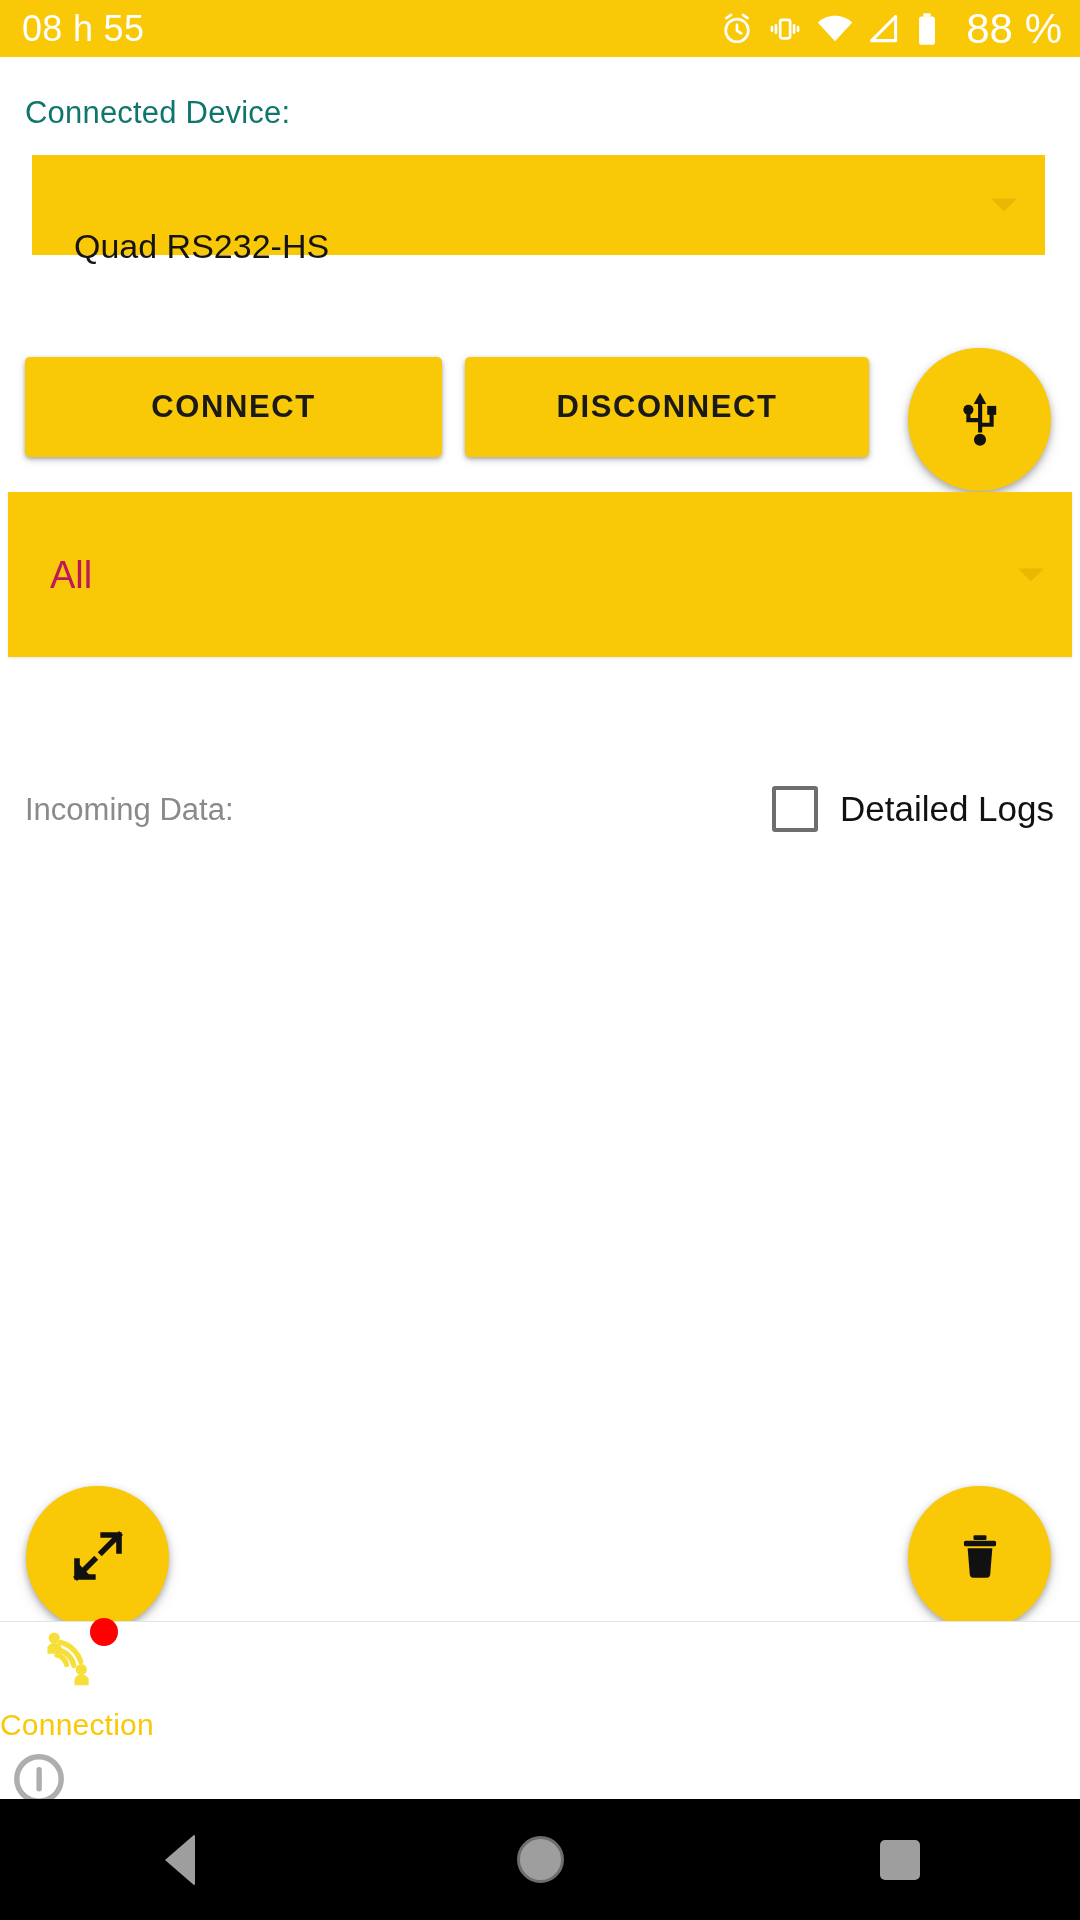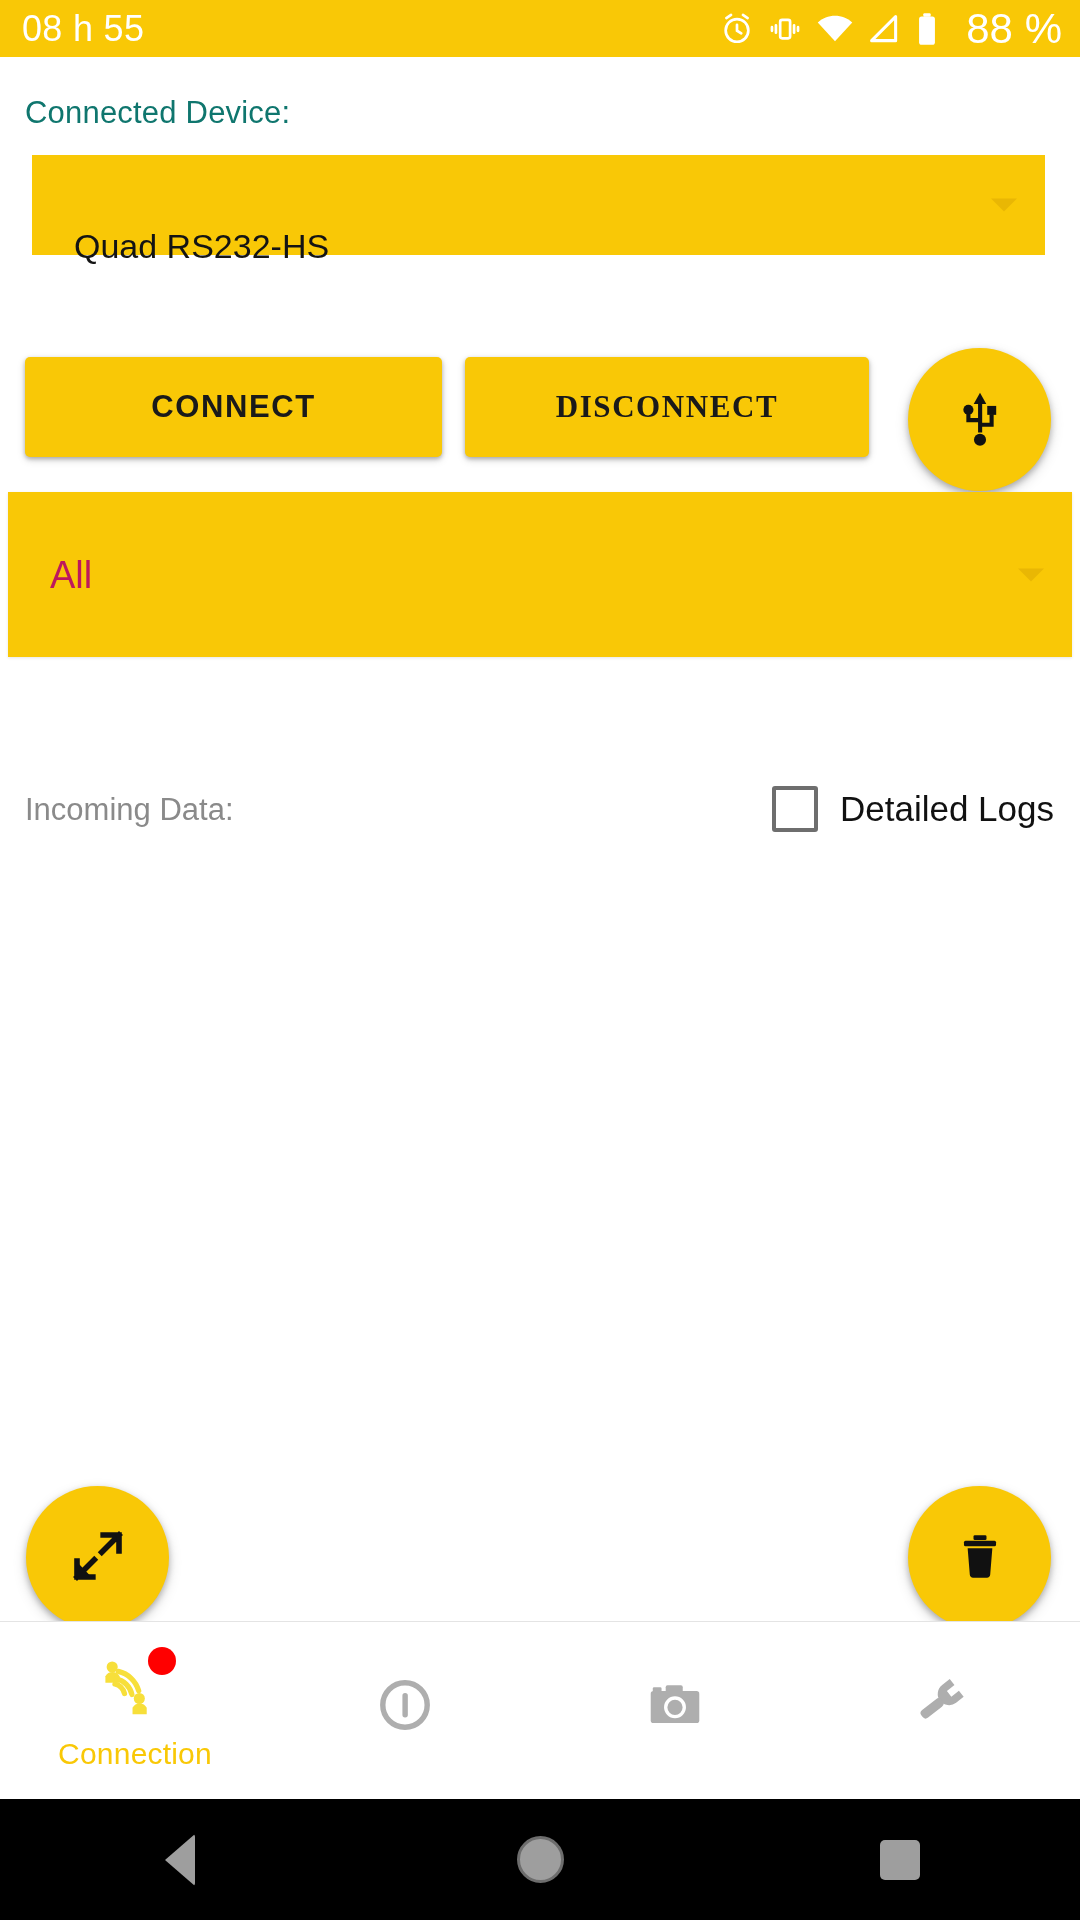--- a/index.html
+++ b/index.html
@@ -114,21 +114,21 @@
     box-shadow: 0 2px 4px rgba(0,0,0,0.26), 0 3px 8px rgba(0,0,0,0.14);
     font-family: "Liberation Sans", sans-serif;
     font-size: 31px;
     font-weight: bold;
     letter-spacing: 1.6px;
     color: #1a1a1a;
     cursor: pointer;
     padding: 9px;
   }
   .btn-connect { left: 25px; width: 417px; }
-  .btn-disconnect { left: 465px; width: 404px; font-family: Liberation Serif, serif; }
+  .btn-disconnect { left: 465px; width: 404px; }
 
   .fab-usb {
     position: absolute;
     left: 908px;
     top: -9px;
     width: 143px;
     height: 143px;
     border-radius: 50%;
     background: #F9C806;
     box-shadow: 0 3px 6px rgba(0,0,0,0.25), 0 5px 14px rgba(0,0,0,0.15);
@@ -231,20 +231,21 @@
   .bottom-nav {
     position: absolute;
     left: 0;
     top: 1621px;
     width: 1080px;
     height: 178px;
     background: #ffffff;
     border-top: 1px solid #e4e4e4;
     display: flex;
     align-items: flex-start;
+    flex-direction: column;
   }
   .nav-item {
     flex: 1;
     height: 178px;
     display: flex;
     flex-direction: column;
     align-items: center;
     justify-content: center;
     position: relative;
     cursor: pointer;

